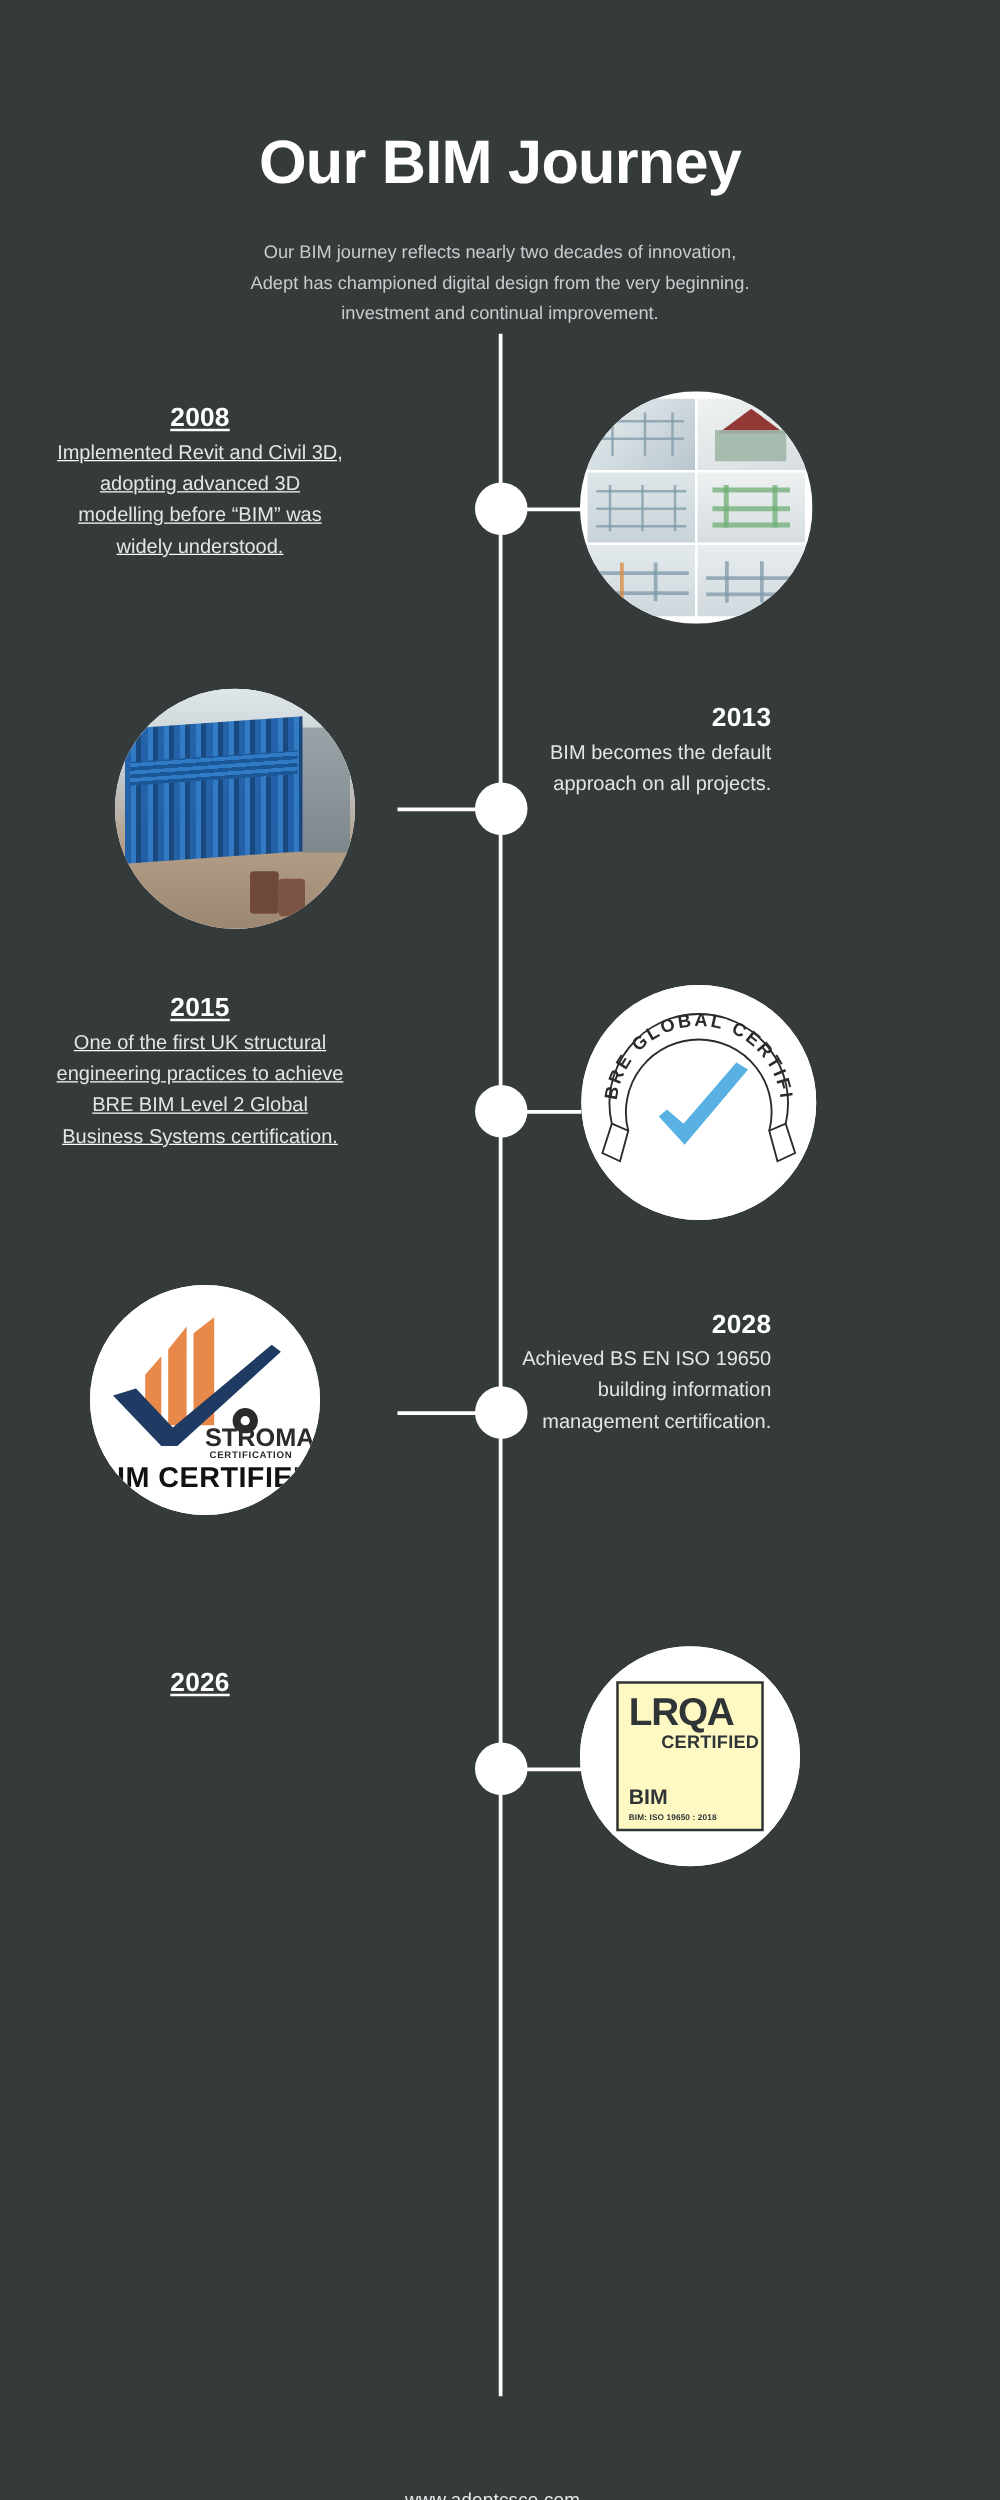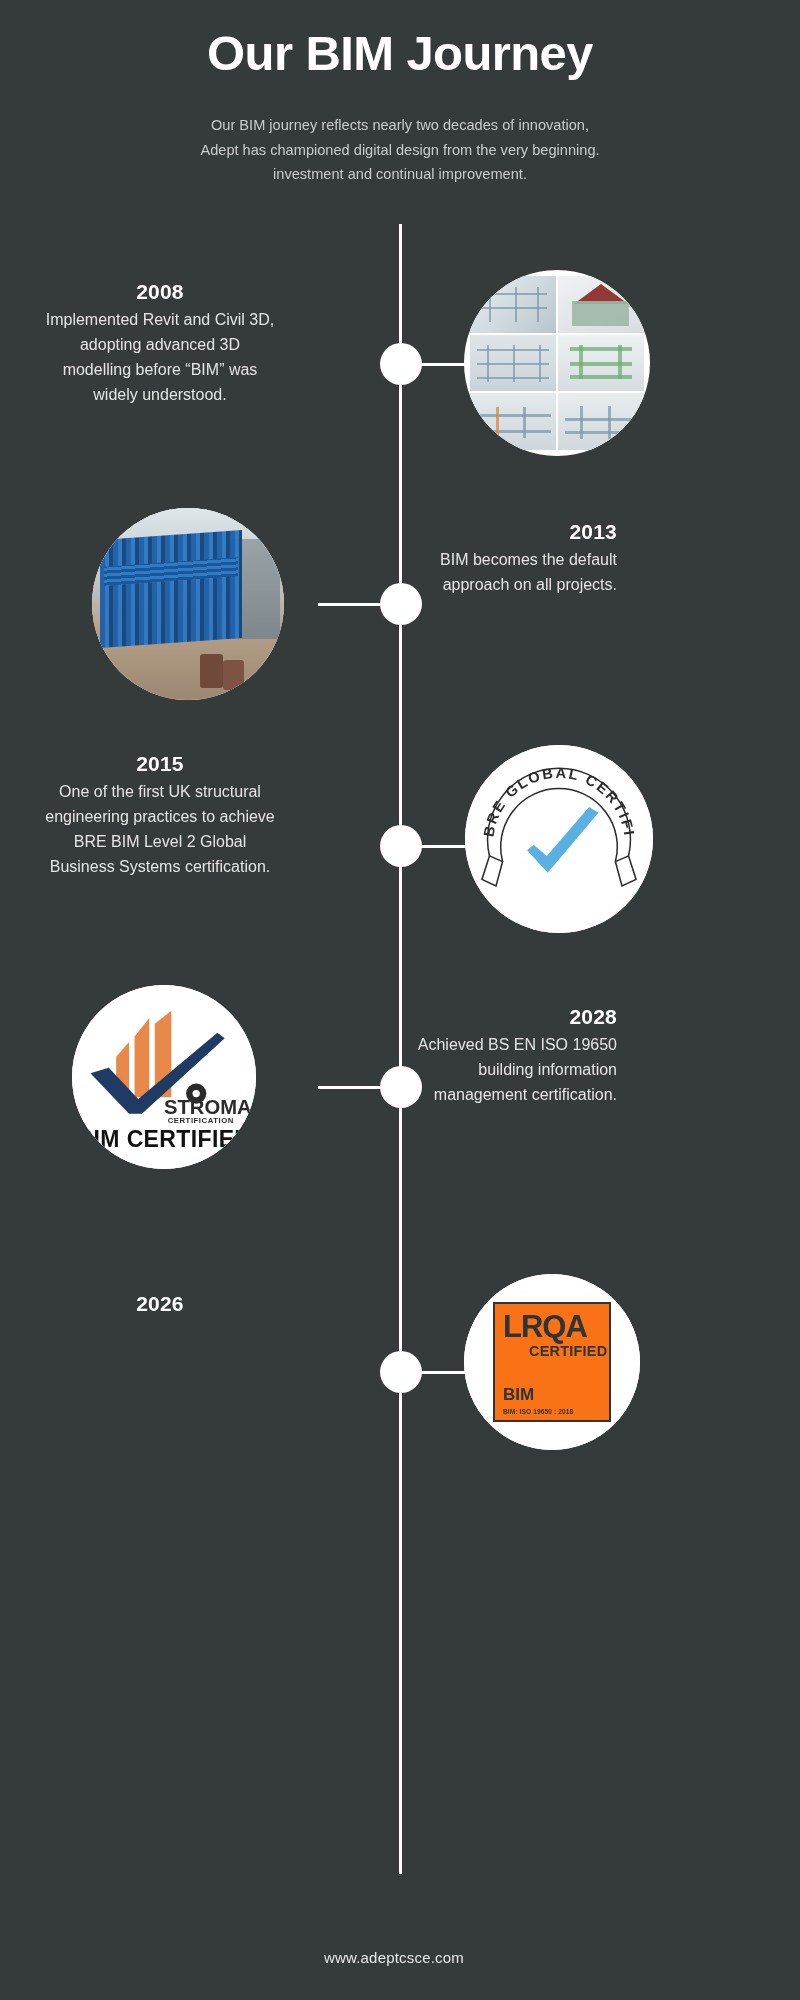--- a/index.html
+++ b/index.html
@@ -7,21 +7,21 @@
   body{
     background:#353a3b;
     font-family:"Liberation Sans", sans-serif;
     color:#ffffff;
     overflow:hidden;
     position:relative;
   }
   .page{ position:relative; width:800px; height:2000px; }
 
   
-  .header{ padding-top:28px; text-align:center; }
+  .header{ padding-top:62px; text-align:center;margin-top:43px; }
   .title{
     font-size:49px; font-weight:bold; letter-spacing:-0.6px;
     color:#ffffff; line-height:1.05;
   }
   .subtitle{
     margin-top:34px;
     font-size:14.6px; line-height:1.66; color:#c9cccd; font-weight:400;
   }
 
   
@@ -34,21 +34,21 @@
   .row{ position:absolute; left:0; width:800px; }
   .connector{
     position:absolute; height:3px; background:#ffffff; top:0;
   }
   .node{
     position:absolute; width:42px; height:42px; border-radius:50%;
     background:#ffffff; left:380px;
   }
 
   .txt{ position:absolute; width:230px; }
-  .txt.left { left:45px;  text-align:center; }
+  .txt.left { left:45px;  text-align:center;text-decoration:underline; }
   .txt.right{ left:387px; text-align:right; }
   .year{
     font-size:21px; font-weight:bold; color:#ffffff; letter-spacing:0.2px;
   }
   .body{
     margin-top:4px; font-size:16px; line-height:1.56; color:#e5e5e5;
     font-weight:400;
   }
 
   
@@ -106,21 +106,21 @@
   
   .bre{ width:100%; height:100%; position:relative; background:#fff; }
 
   
   .stroma{ width:100%; height:100%; position:relative; background:#fff; }
 
   
   .lrqa-wrap{ width:100%; height:100%; background:#fff; position:relative;
     display:flex; align-items:center; justify-content:center; }
   .lrqa-box{
-    width:118px; height:120px; border:2px solid #2f3436; background:#f97316;
+    width:118px; height:120px; border:2px solid #2f3436; background:#fef9c3;
     padding:7px 8px 6px 8px; color:#2f3436; position:relative;
   }
   .lrqa-mark{
     font-size:31px; font-weight:bold; letter-spacing:-1px; line-height:1;
     font-family:"Liberation Sans", sans-serif; color:#2f3436;
   }
   .lrqa-cert{
     font-size:14.5px; font-weight:bold; letter-spacing:0.2px; margin-top:1px;
     color:#2f3436;
     margin-left:26px;

